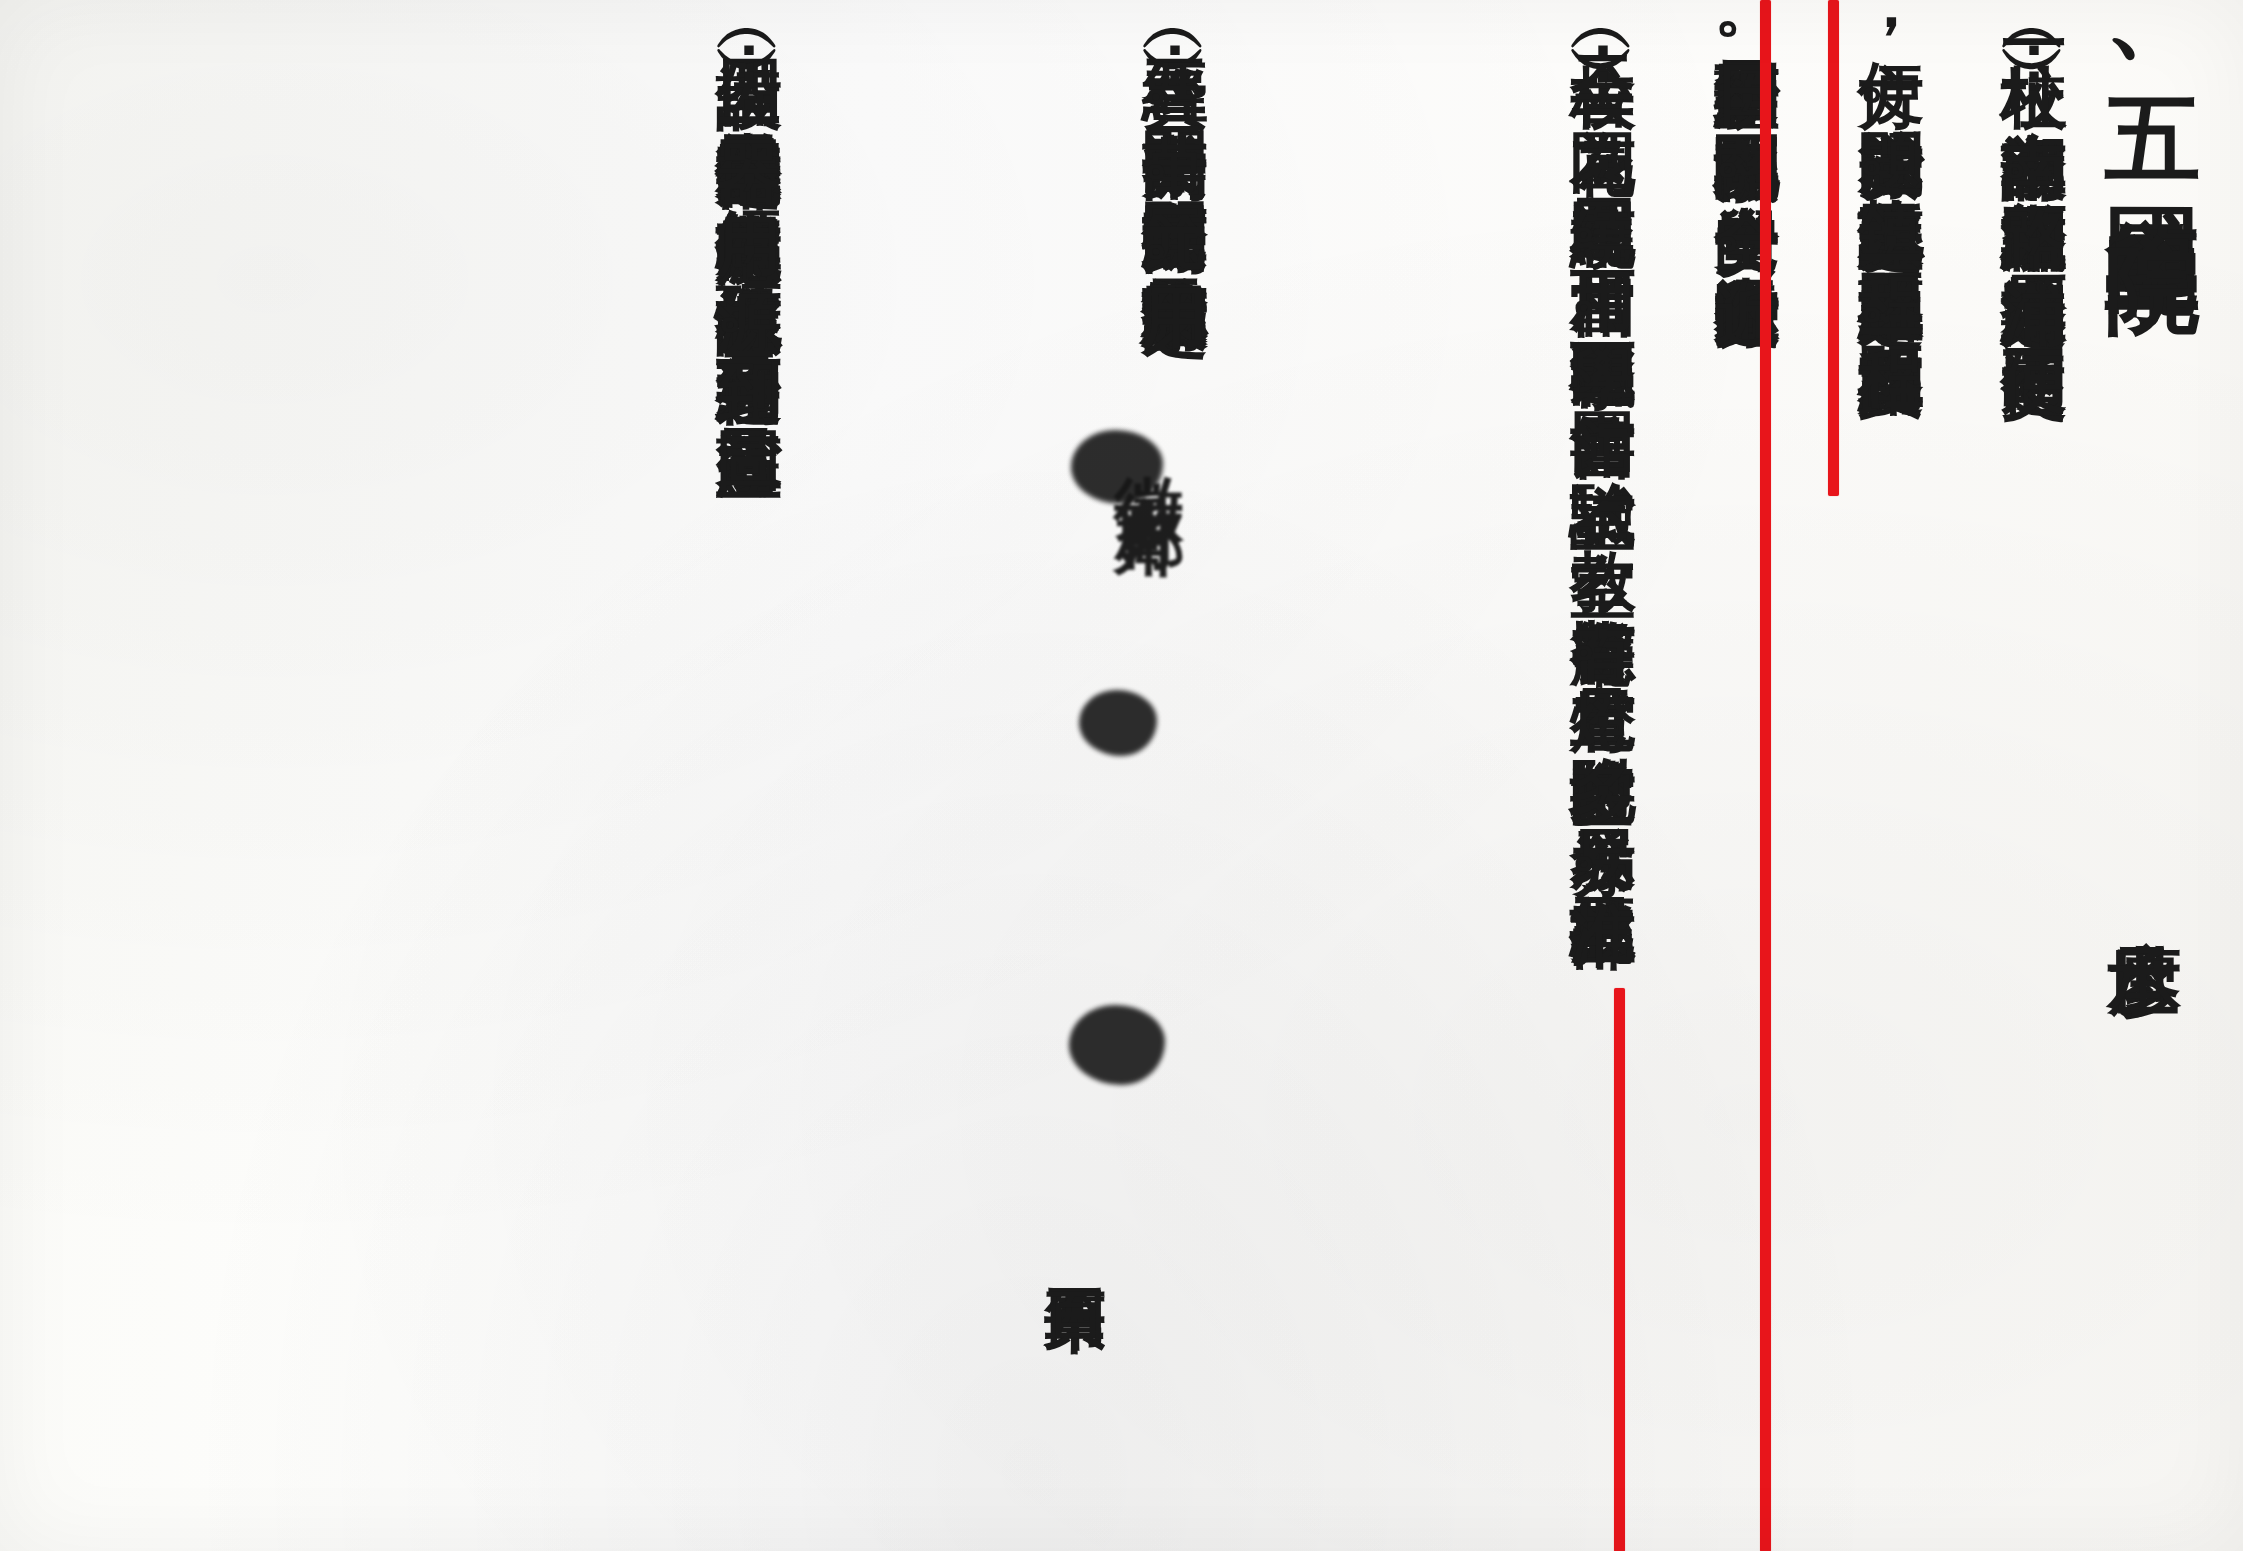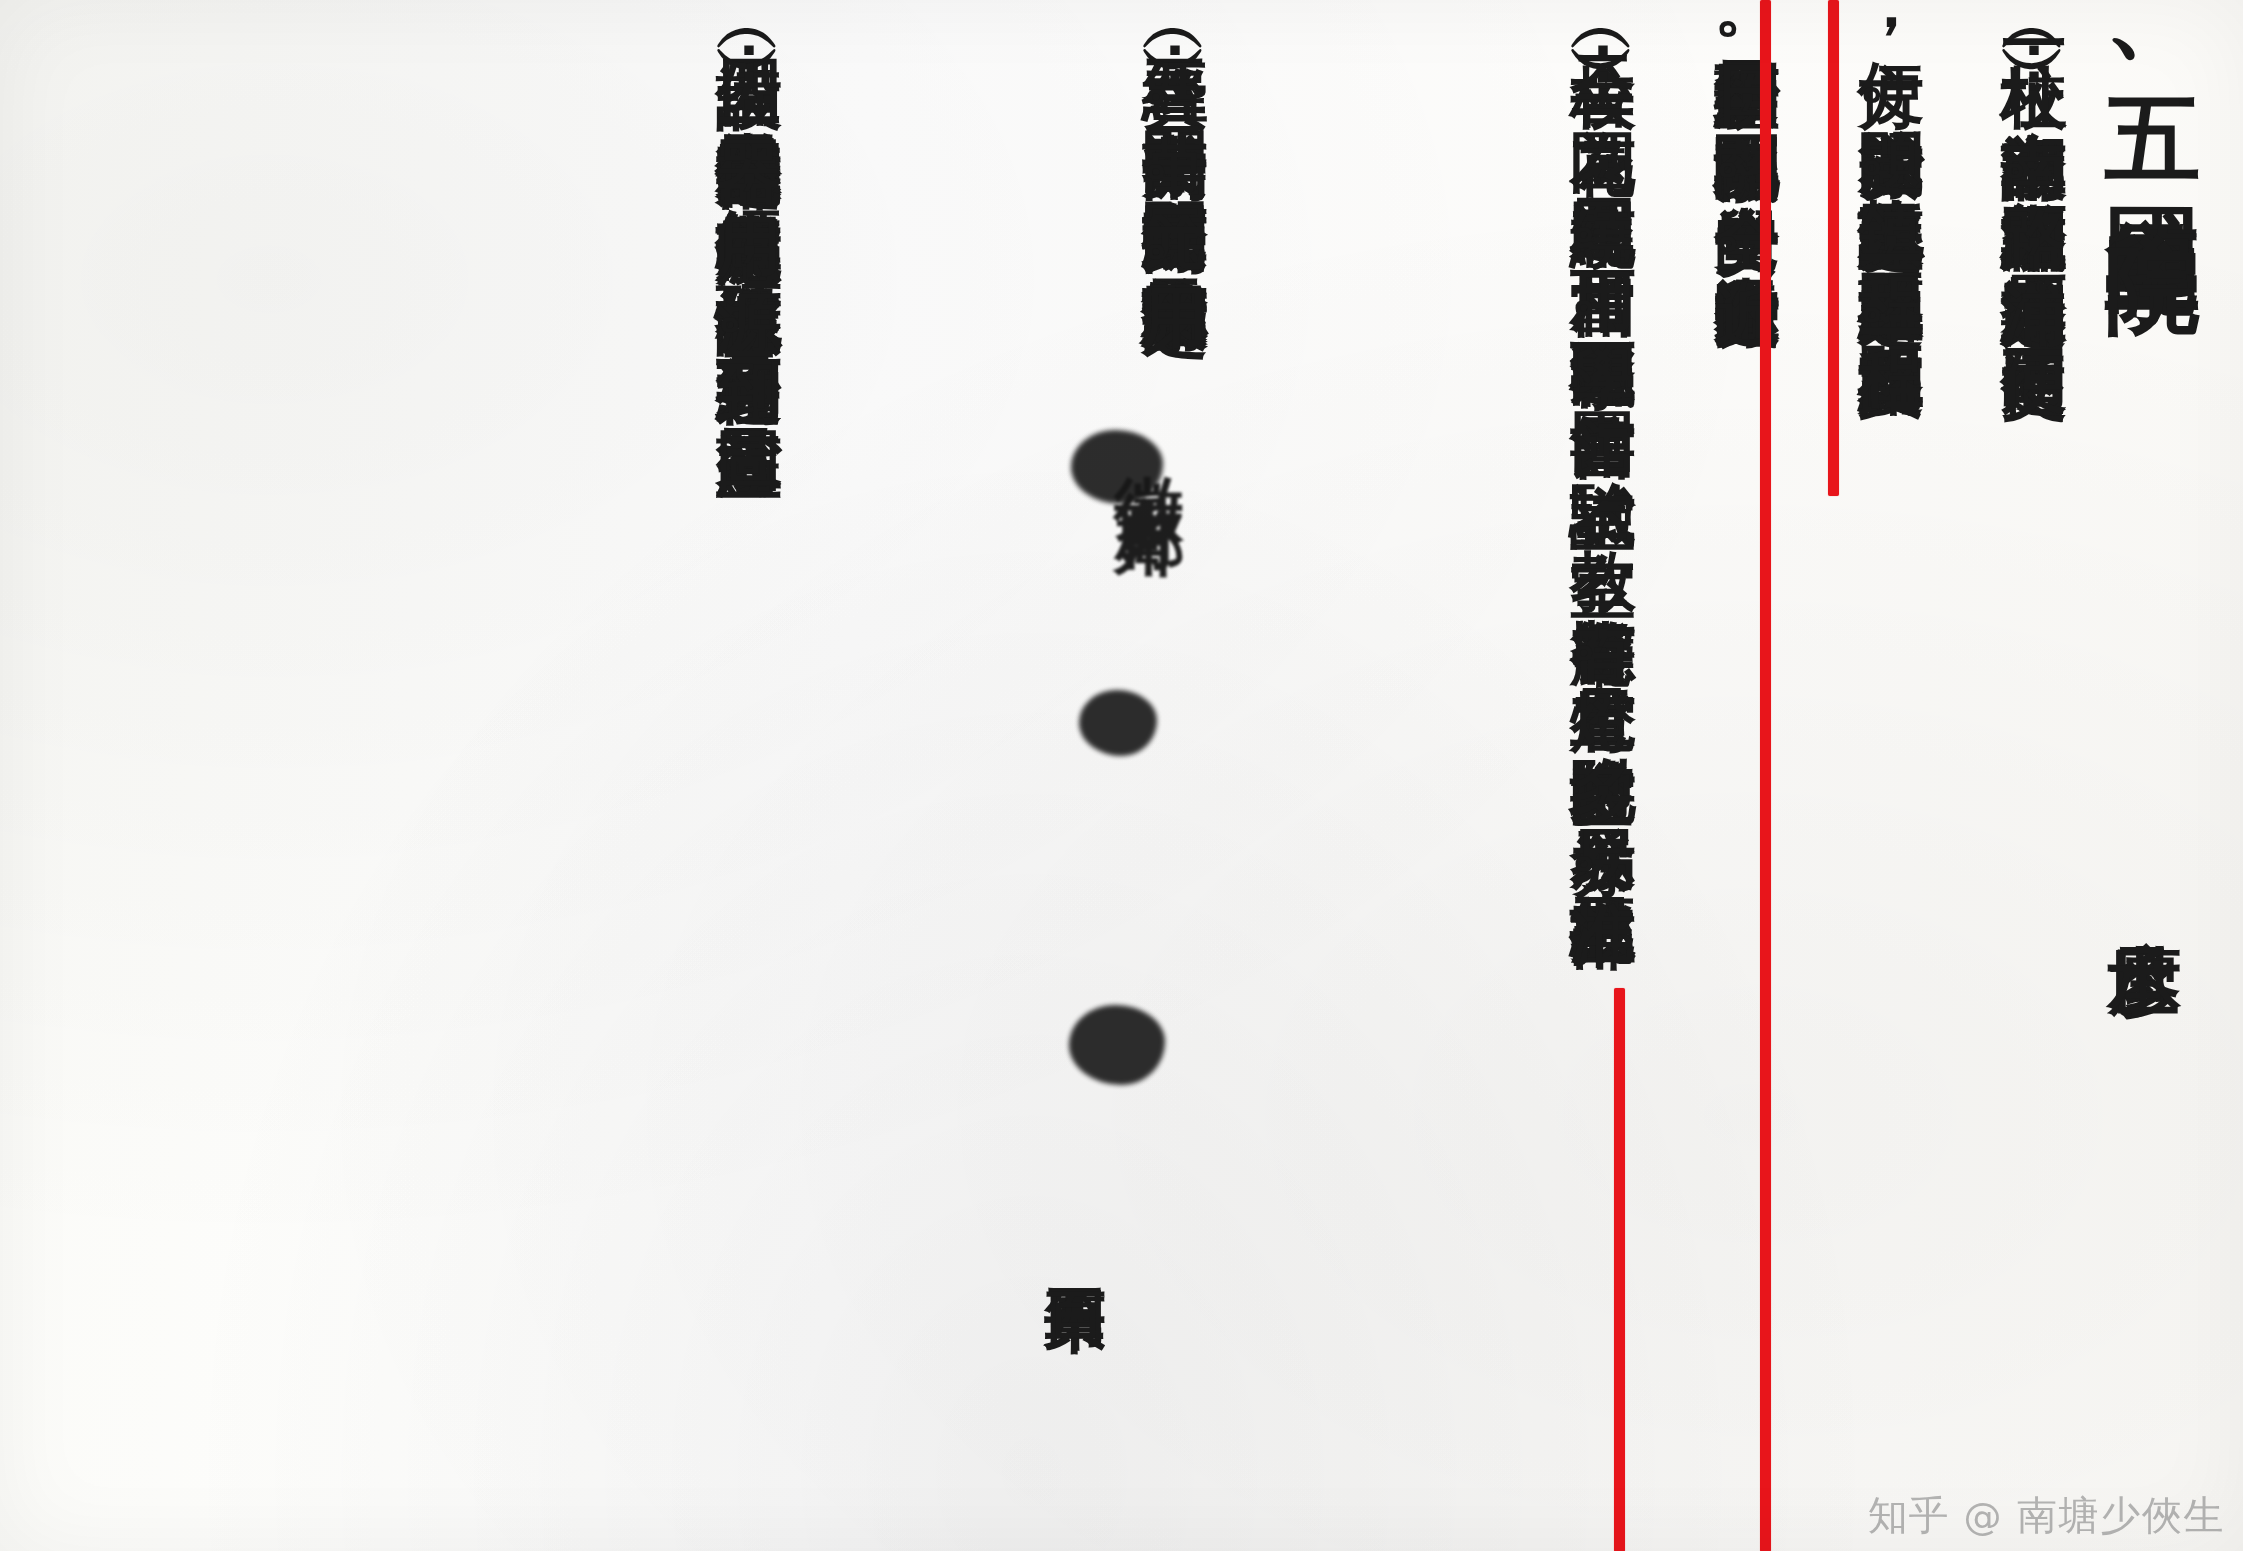--- a/index.html
+++ b/index.html
@@ -154,20 +154,15 @@
 
   <div class="ink-smudge" style="right: 1046px; top: 420px; height: 520px;">徽育鄰</div>
   <div class="blot" style="right:1080px; top:430px; width:92px; height:74px;"></div>
   <div class="blot" style="right:1086px; top:690px; width:78px; height:66px;"></div>
   <div class="blot" style="right:1078px; top:1005px; width:96px; height:80px;"></div>
 
   <div class="red-bar" style="right: 404px; top: 0px; width: 11px; height: 496px;"></div>
   <div class="red-bar" style="right: 472px; top: 0px; width: 11px; height: 1552px;"></div>
   <div class="red-bar" style="right: 618px; top: 988px; width: 11px; height: 564px;"></div>
 
-  <div id="watermark">
-    <span class="wm-logo">知乎</span>
-    <span class="wm-at">@</span>
-    <span class="wm-handle">南塘少俠生</span>
-  </div>
 
   <div id="edge-shade"></div>
 </div>
 
 </body></html>

